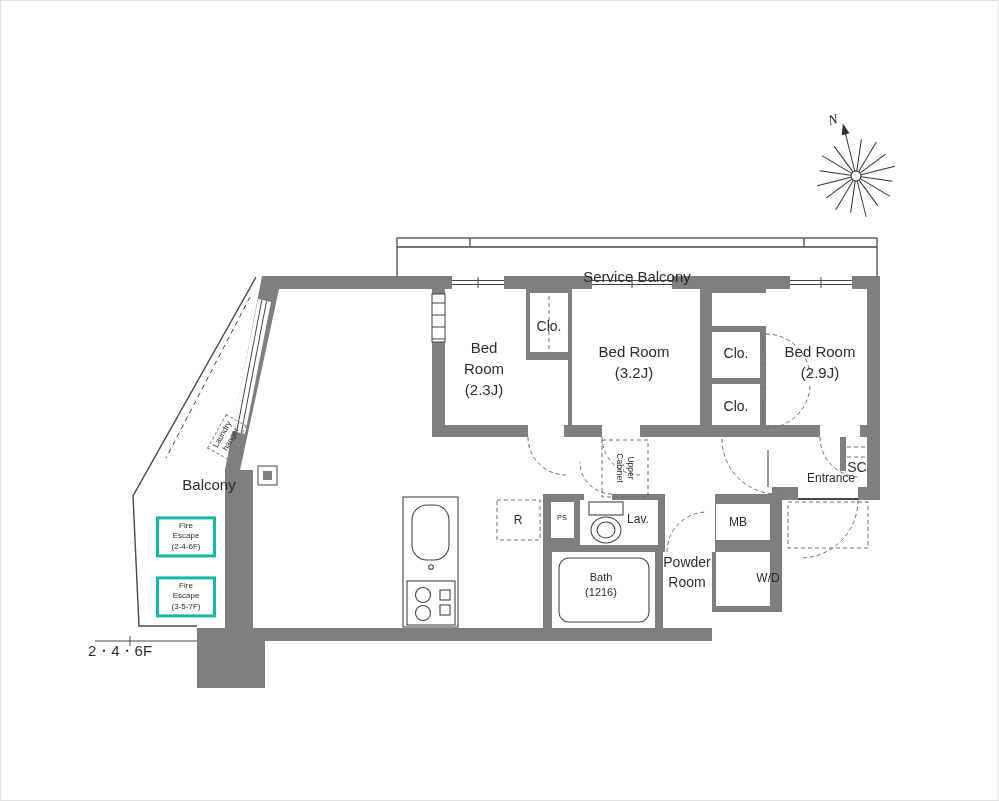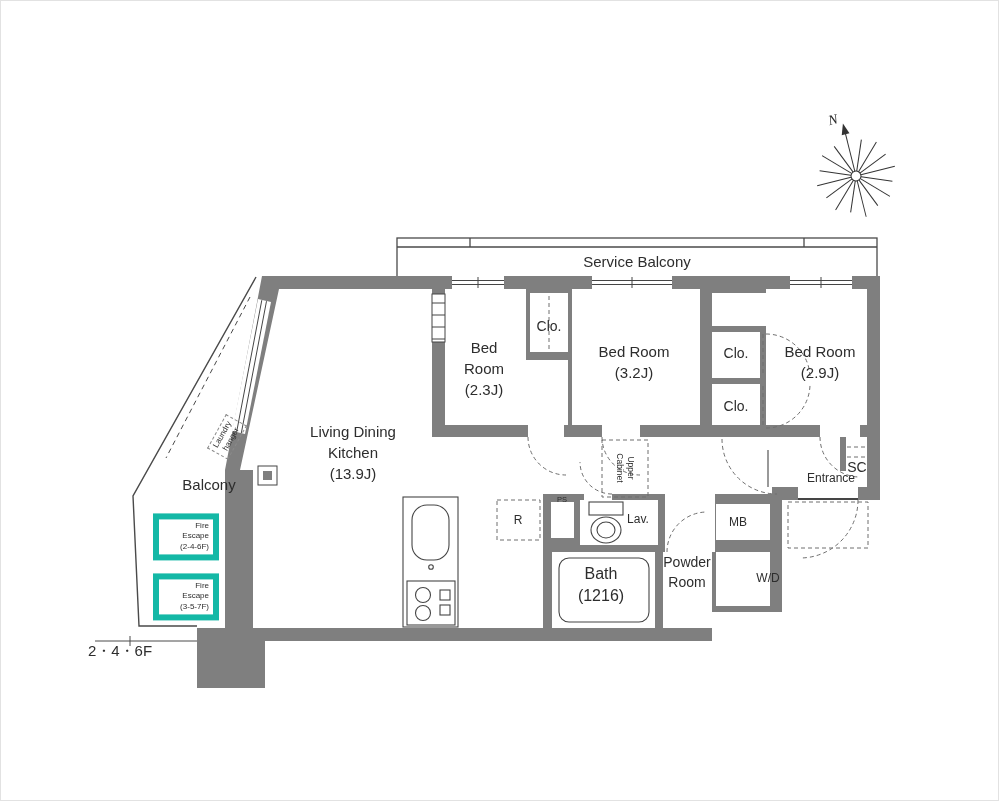--- a/index.html
+++ b/index.html
@@ -7,34 +7,34 @@
     position:relative;width:999px;height:801px;background:#fff;overflow:hidden;
     outline:1px solid #e2e2e2;outline-offset:-1px;
     font-family:"Liberation Sans",sans-serif;
   }
   .plan svg{position:absolute;left:0;top:0;}
   .lbl{
     position:absolute;transform:translate(-50%,-50%);
     text-align:center;color:#2d2d2d;white-space:nowrap;line-height:1.4;
     font-family:"Liberation Sans",sans-serif;
   }
-  .s15{font-size:15px;} .s14{font-size:16px;} .s13{font-size:15px;}
+  .s15{font-size:15px;} .s14{font-size:11px;} .s13{font-size:15px;}
   .s12{font-size:12px;} .s11{font-size:14px;} .s10{font-size:12px;}
   .s9{font-size:15px;} .s7{font-size:7.5px;}
   .rot90{transform:translate(-50%,-50%) rotate(90deg);font-size:8.5px;line-height:1.25;}
   .rotL{transform:translate(-50%,-50%) rotate(-61deg);}
   .north{
     font-family:"Liberation Serif",serif;font-style:italic;font-size:14px;
     transform:translate(-50%,-50%) rotate(-14deg);
   }
   .lh-box{border:1px dashed #8a8a8a;padding:1px 4px;font-size:8px;line-height:1.25;}
   .fe-box{
     position:absolute;transform:translate(-50%,-50%);
-    border:6px solid #14b8a6;background:#fff;color:#2d2d2d;
-    font-size:8px;line-height:1.3;text-align:right;padding:2px 4px;min-width:46px;
+    border:3px solid #14b8a6;background:#fff;color:#2d2d2d;
+    font-size:8px;line-height:1.3;text-align:center;padding:2px 4px;min-width:46px;
   }
 </style>
 </head>
 <body>
 
 <div class="plan">
 
   <svg width="999" height="801" viewBox="0 0 999 801">
 
     <g fill="none" stroke="#4a4a4a" stroke-width="1.3">
@@ -160,27 +160,22 @@
       <line x1="-28" y1="28" x2="28" y2="-28"></line>
       <line x1="-14" y1="-34" x2="14" y2="34"></line>
       <line x1="-34" y1="-14" x2="34" y2="14"></line>
       <line x1="-34" y1="14" x2="34" y2="-14"></line>
       <line x1="-14" y1="34" x2="14" y2="-34"></line>
       <circle cx="0" cy="0" r="5" fill="#ffffff"></circle>
       <polygon points="0,-54 -4,-43 4,-43" fill="#333333" stroke="none"></polygon>
     </g>
   </svg>
 
-  <div class="lbl s15" style="left:637px;top:261px">Service Balcony</div>
-
-  <div class="lbl s15" style="left:353px;top:452px">
-    <div>Living Dining</div>
-    <div>Kitchen</div>
-    <div>(13.9J)</div>
-  </div>
+  <div class="lbl s15" style="left:637px;top:276px">Service Balcony</div>
+
 
   <div class="lbl s15" style="left:484px;top:368px">
     <div>Bed</div>
     <div>Room</div>
     <div>(2.3J)</div>
   </div>
 
   <div class="lbl s15" style="left:634px;top:362px">
     <div>Bed Room</div>
     <div>(3.2J)</div>
@@ -200,21 +195,21 @@
     <div>Powder</div>
     <div>Room</div>
   </div>
 
   <div class="lbl s12" style="left:638px;top:519px">Lav.</div>
   <div class="lbl s10" style="left:831px;top:478px">Entrance</div>
   <div class="lbl s11" style="left:857px;top:468px">SC</div>
   <div class="lbl s10" style="left:738px;top:522px">MB</div>
   <div class="lbl s10" style="left:768px;top:578px">W/D</div>
   <div class="lbl s12" style="left:518px;top:520px">R</div>
-  <div class="lbl s7" style="left:562px;top:500px">PS</div>
+  <div class="lbl s7" style="left:562px;top:518px">PS</div>
 
   <div class="lbl s11" style="left:549px;top:327px">Clo.</div>
   <div class="lbl s11" style="left:736px;top:354px">Clo.</div>
   <div class="lbl s11" style="left:736px;top:407px">Clo.</div>
 
   <div class="lbl rot90" style="left:625px;top:468px">
     <div>Upper</div>
     <div>Cabinet</div>
   </div>
 

